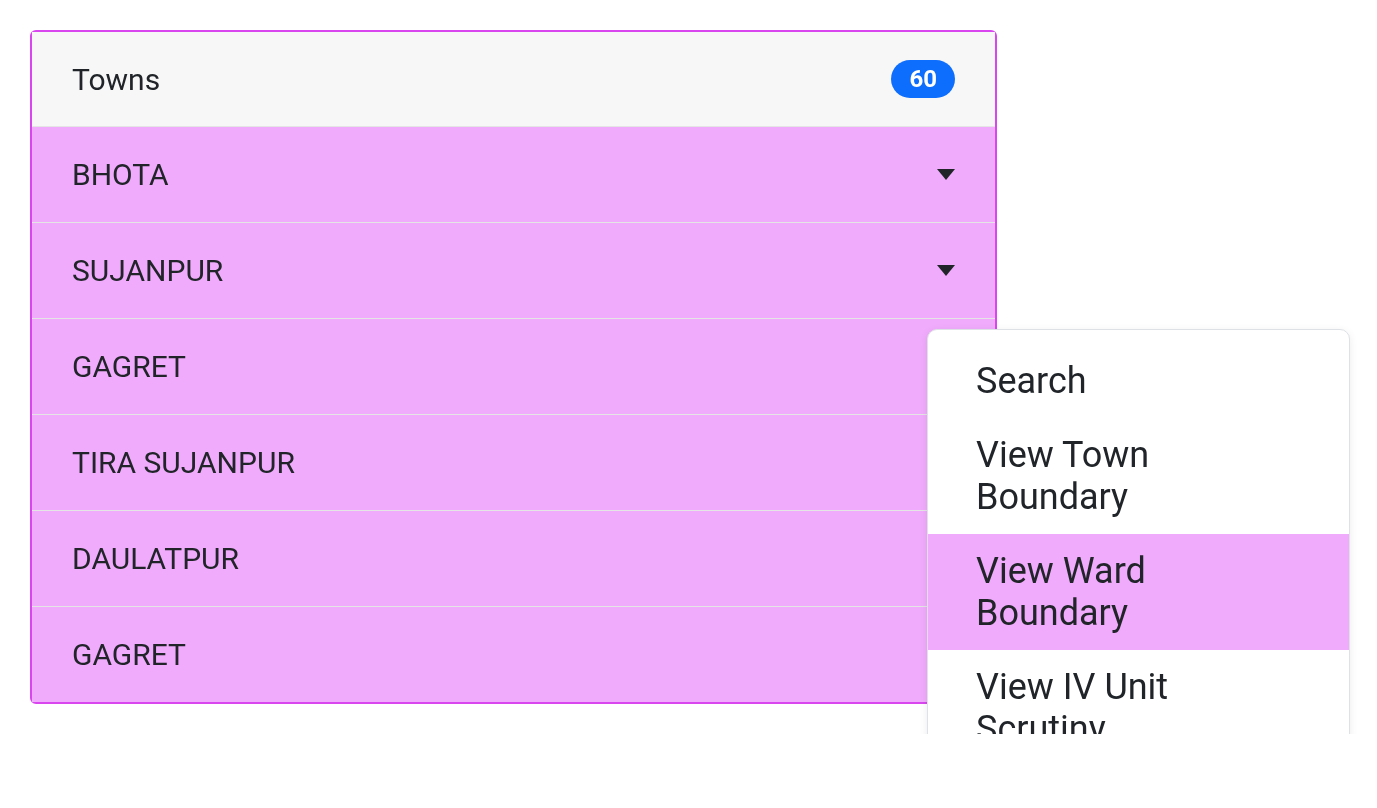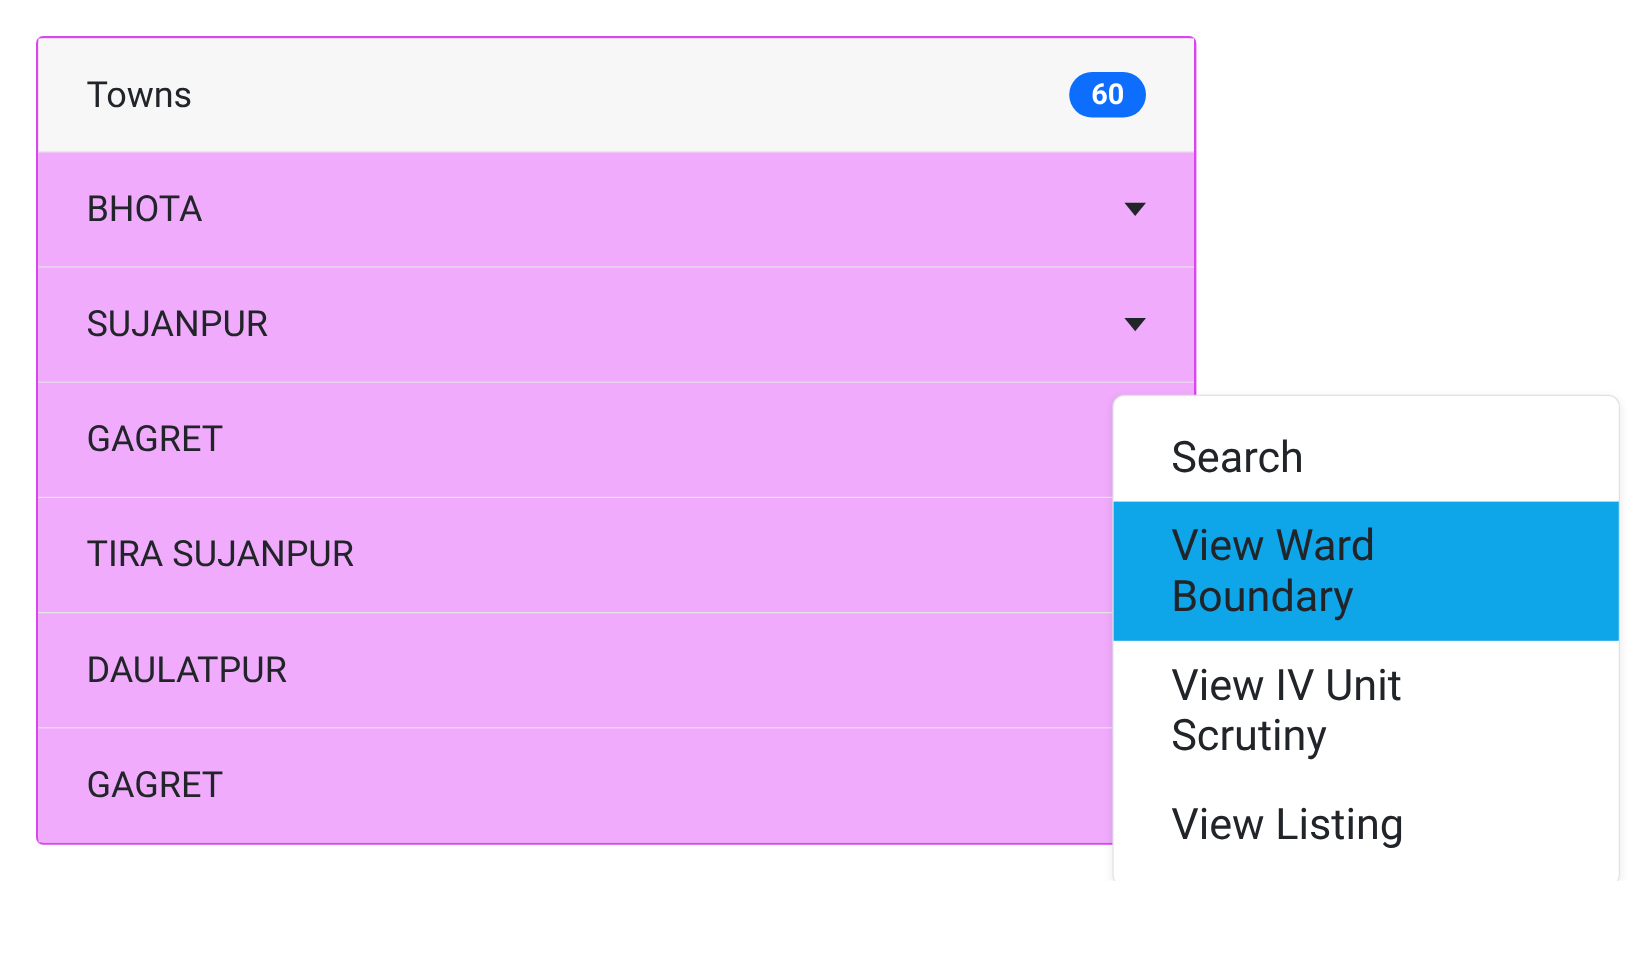--- a/index.html
+++ b/index.html
@@ -77,21 +77,21 @@
       z-index: 10;
     }
     .dropdown-item {
       padding: 16px 48px;
       font-size: 36px;
       font-weight: 400;
       color: #212529;
       cursor: pointer;
     }
     .dropdown-item.highlighted {
-      background: #0ea5e9;
+      background: #f0abfc;
     }
   </style>
 </head>
 <body>
 
 <div class="panel">
   <div class="panel-header">
     <span class="panel-title">Towns</span>
     <span class="badge">60</span>
   </div>
@@ -112,17 +112,18 @@
       </div>
       <div class="list-item">
         <span class="list-item-text">DAULATPUR</span>
       </div>
       <div class="list-item">
         <span class="list-item-text">GAGRET</span>
       </div>
     </div>
   <div class="dropdown-menu" id="dropdown-menu">
       <div class="dropdown-item">Search</div>
+      <div class="dropdown-item">View Town Boundary</div>
       <div class="dropdown-item highlighted">View Ward Boundary</div>
       <div class="dropdown-item">View IV Unit Scrutiny</div>
       <div class="dropdown-item">View Listing</div>
     </div>
 </div>
 
 </body></html>

